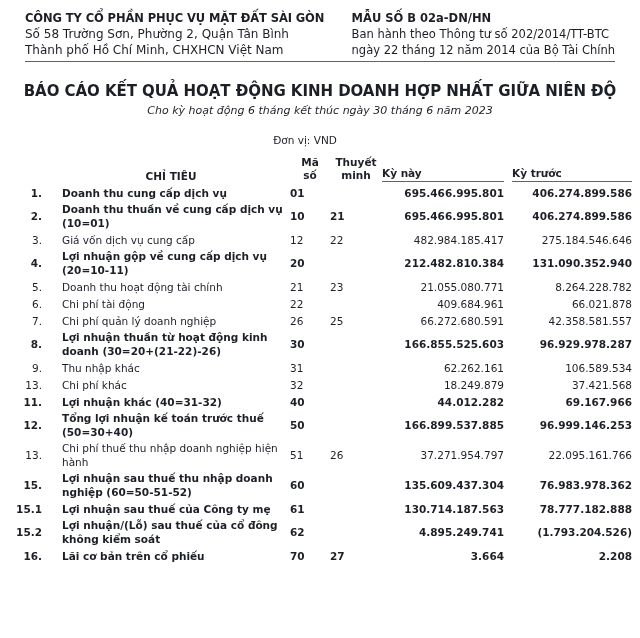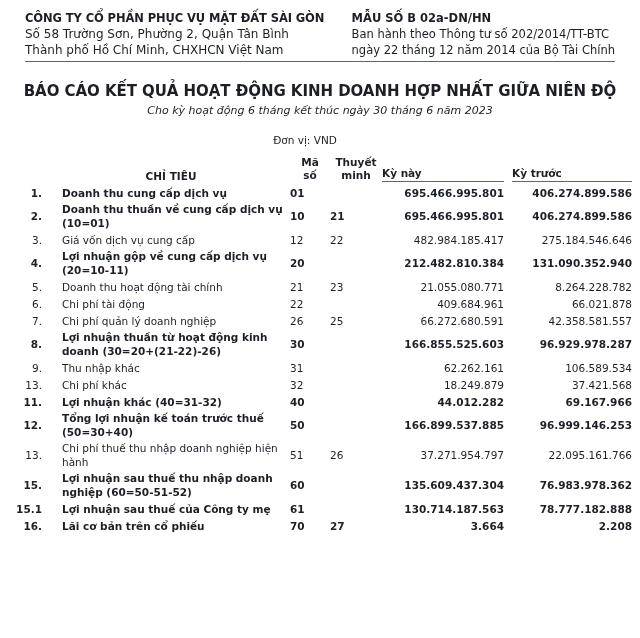--- a/index.html
+++ b/index.html
@@ -326,20 +326,28 @@
           <td class="c-kt">76.983.978.362</td>
         </tr>
         <tr class="italic row-single">
           <td class="c-idx">15.1</td>
           <td class="c-lbl">Lợi nhuận sau thuế của Công ty mẹ</td>
           <td class="c-ma">61</td>
           <td class="c-tm"></td>
           <td class="c-kn">130.714.187.563</td>
           <td class="c-kt">78.777.182.888</td>
         </tr>
+        <tr class="italic row-double">
+          <td class="c-idx">15.2</td>
+          <td class="c-lbl">Lợi nhuận/(Lỗ) sau thuế của cổ đông không kiểm soát</td>
+          <td class="c-ma">62</td>
+          <td class="c-tm"></td>
+          <td class="c-kn">4.895.249.741</td>
+          <td class="c-kt">(1.793.204.526)</td>
+        </tr>
         <tr class="bold row-single">
           <td class="c-idx">16.</td>
           <td class="c-lbl">Lãi cơ bản trên cổ phiếu</td>
           <td class="c-ma">70</td>
           <td class="c-tm">27</td>
           <td class="c-kn">3.664</td>
           <td class="c-kt">2.208</td>
         </tr>
       </tbody>
   </table>

